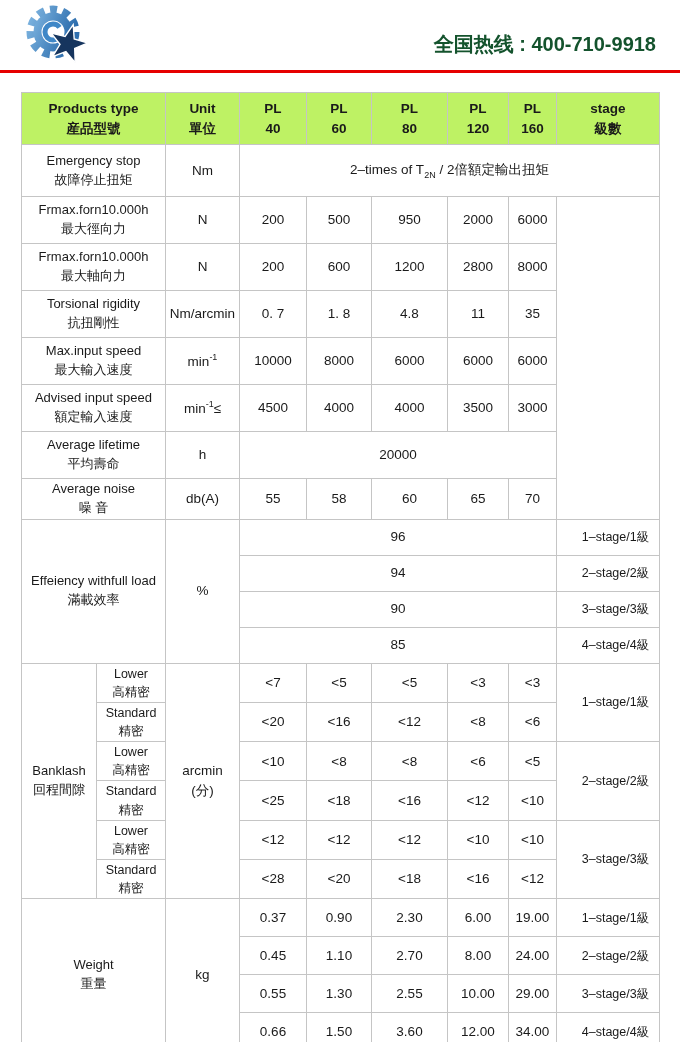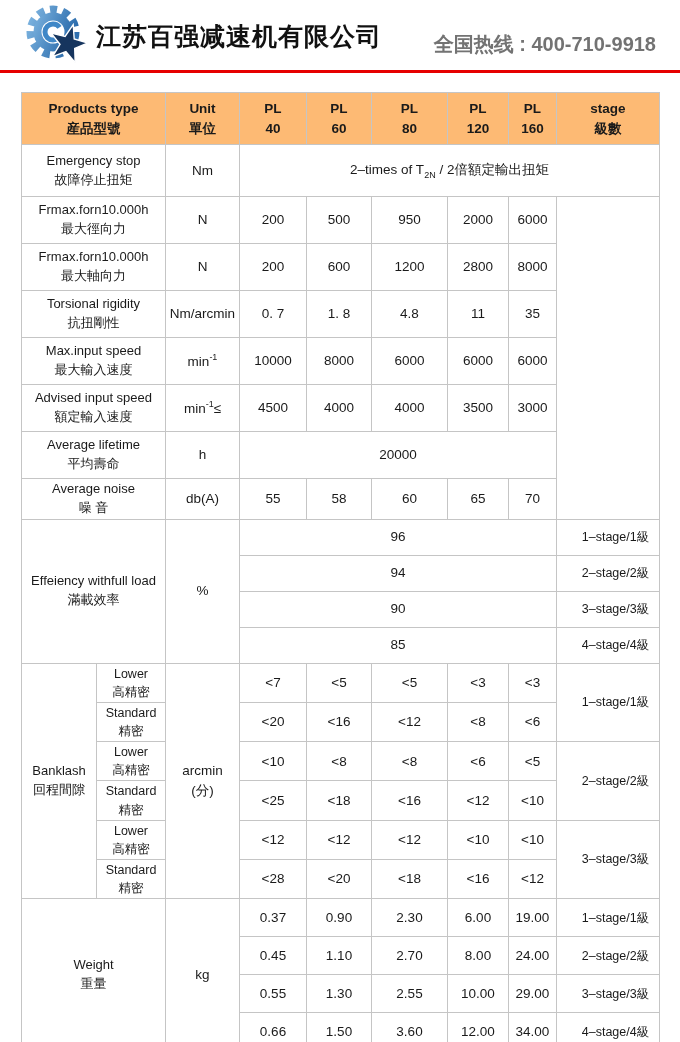--- a/index.html
+++ b/index.html
@@ -24,21 +24,21 @@
   #spec-table{
     border-collapse:collapse;table-layout:fixed;
     width:638px;margin:18px 0 0 21px;
     text-align:center;font-size:13.5px;
   }
   #spec-table th,#spec-table td{
     border:1px solid #c5c5c5;padding:1px 1px;vertical-align:middle;
     overflow:hidden;
   }
   #spec-table thead th{
-    background:#fdba74;font-weight:700;font-size:13.5px;line-height:1.45;
+    background:#bef264;font-weight:700;font-size:13.5px;line-height:1.45;
   }
   #spec-table .line{line-height:1.45;white-space:nowrap;}
   #spec-table td.label{font-size:13px;margin-top:38px;}
   #spec-table td.sublabel{font-size:12.5px;}
   #spec-table td.stage{font-size:12.5px;padding-left:16px;}
   sub,sup{font-size:9px;}
   sup{vertical-align:super;}
   sub{vertical-align:sub;}
   thead tr{height:52px;}
   #spec-table tbody tr:nth-child(1){height:52px;}
@@ -59,22 +59,21 @@
       </linearGradient>
     </defs>
     <g>
       <circle cx="29" cy="30" r="22" fill="none" stroke="url(#gearGrad)" stroke-width="9" stroke-dasharray="7 5.5"></circle>
       <circle cx="29" cy="30" r="19.5" fill="url(#gearGrad)"></circle>
       <circle cx="29" cy="30" r="11.5" fill="#ffffff"></circle>
       <circle cx="29" cy="30" r="8" fill="none" stroke="#3f87c7" stroke-width="5" stroke-dasharray="38 15" stroke-dashoffset="-7"></circle>
     </g>
     <polygon points="49.2,22.7 41.1,34.5 27.2,31.1 36.0,42.4 28.5,54.6 41.9,49.7 51.2,60.7 50.7,46.4 64.0,41.0 50.2,37.0" fill="#16355e" stroke="#ffffff" stroke-width="1.4"></polygon>
   </svg>
-  <div class="company-name">江苏百强减速机有限公司</div>
-  <div class="hotline" style="color:#737373;text-align:center;">全国热线 : 400-710-9918</div>
+  <div class="hotline" style="color:#14532d;text-align:center;">全国热线 : 400-710-9918</div>
   <div class="red-rule" style="background:#e60000;"></div>
 </div>
 
 <table id="spec-table">
   <colgroup>
     <col style="width:75px">
       <col style="width:69px">
       <col style="width:74px">
     <col style="width:67px">
       <col style="width:65px">

